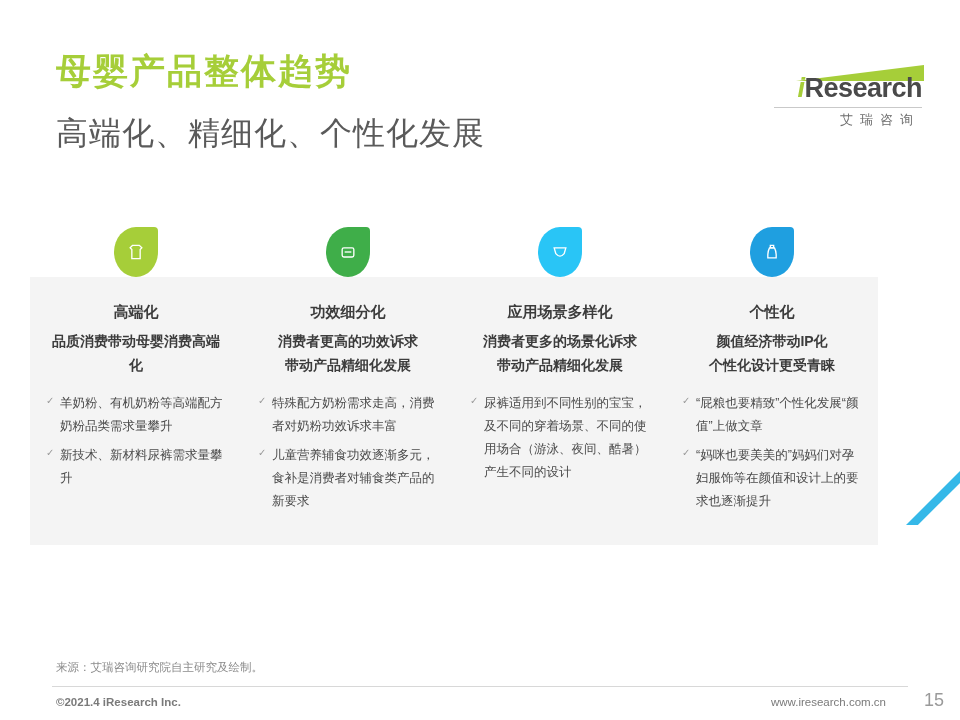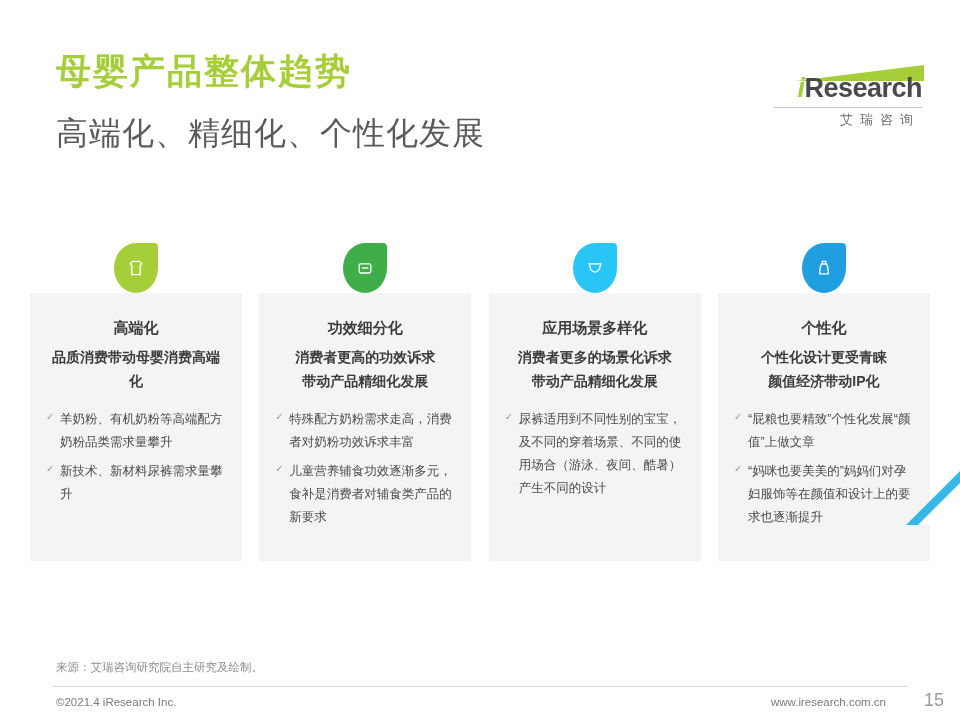--- a/index.html
+++ b/index.html
@@ -90,24 +90,23 @@
     top: 42px;
     width: 148px;
     height: 1px;
     background: #c9c9c9;
   }
 
   
   .cards {
     position: absolute;
     left: 30px;
-    top: 293px;
+    top: 277px;
     width: 900px;
     display: flex;
-    justify-content: space-between;
   }
   .card {
     width: 212px;
     background: #f4f4f4;
     min-height: 268px;
     padding: 26px 16px 18px 16px;
     box-sizing: border-box;
     position: relative;
   }
   .card-icon {
@@ -178,20 +177,21 @@
     width: 856px;
     height: 1px;
     background: #d8d8d8;
   }
   .copyright {
     position: absolute;
     left: 56px;
     top: 696px;
     font-size: 11.5px;
     color: #7a7a7a;
+    font-weight: bold;
   }
   .website {
     position: absolute;
     right: 74px;
     top: 696px;
     font-size: 11.5px;
     color: #7a7a7a;
   }
   .page-number {
     position: absolute;
@@ -295,22 +295,22 @@
       <div class="card-icon">
         <div class="leaf" style="background:#1f9fe0;">
           <svg width="20" height="20" viewBox="0 0 24 24" fill="none" stroke="#ffffff" stroke-width="1.6">
             <path d="M10 4 H14 V7 H10 Z"></path>
             <path d="M9 7 H15 Q17 11 17 15 V19 H7 V15 Q7 11 9 7 Z"></path>
           </svg>
         </div>
       </div>
       <div class="card-title">个性化</div>
       <div class="card-lead">
+        <div>颜值经济带动IP化</div>
         <div>个性化设计更受青睐</div>
-        <div>颜值经济带动IP化</div>
       </div>
       <ul class="bullets">
         <li><span class="tick">✓</span><span>“屁粮也要精致”个性化发展“颜值”上做文章</span></li>
         <li><span class="tick">✓</span><span>“妈咪也要美美的”妈妈们对孕妇服饰等在颜值和设计上的要求也逐渐提升</span></li>
       </ul>
     </div>
 
   </div>
 
   <div class="source">来源：艾瑞咨询研究院自主研究及绘制。</div>

